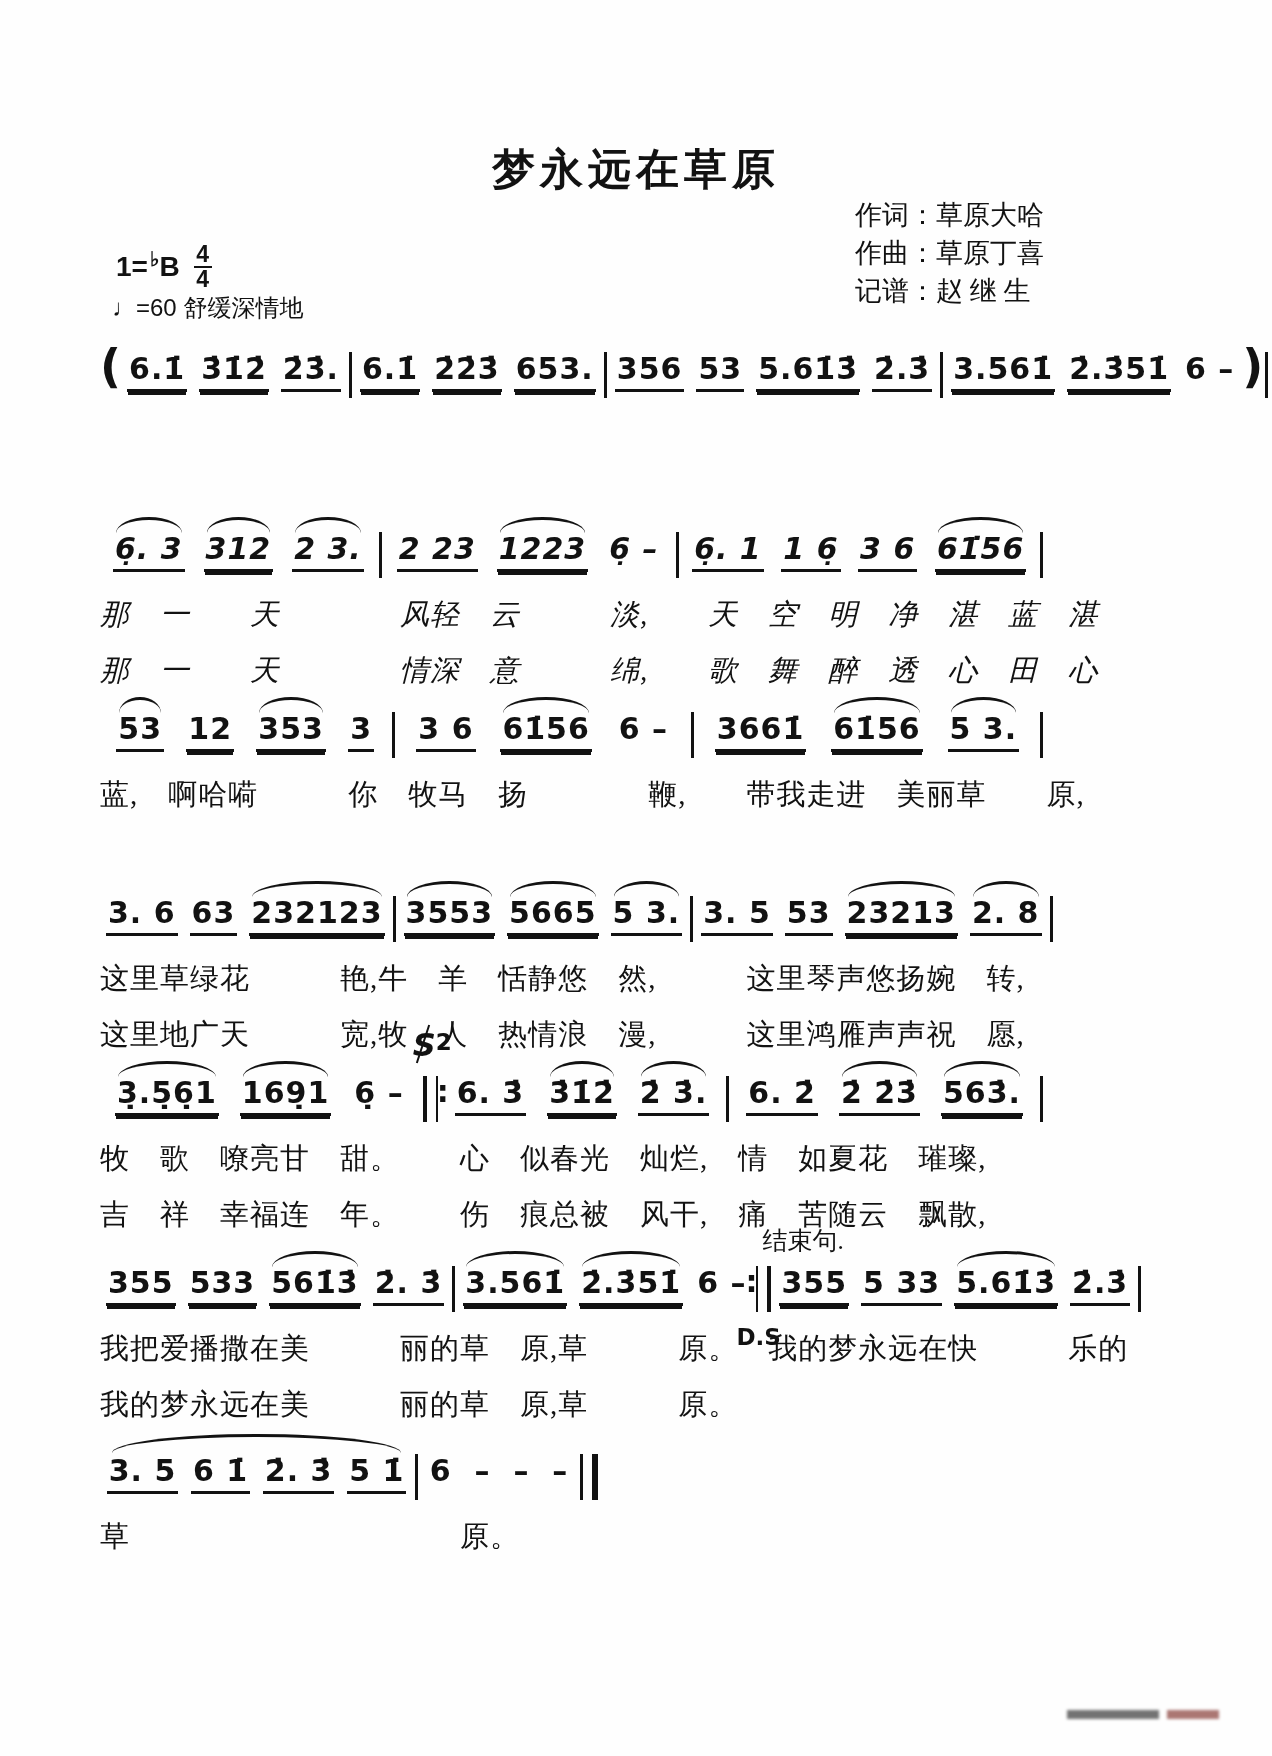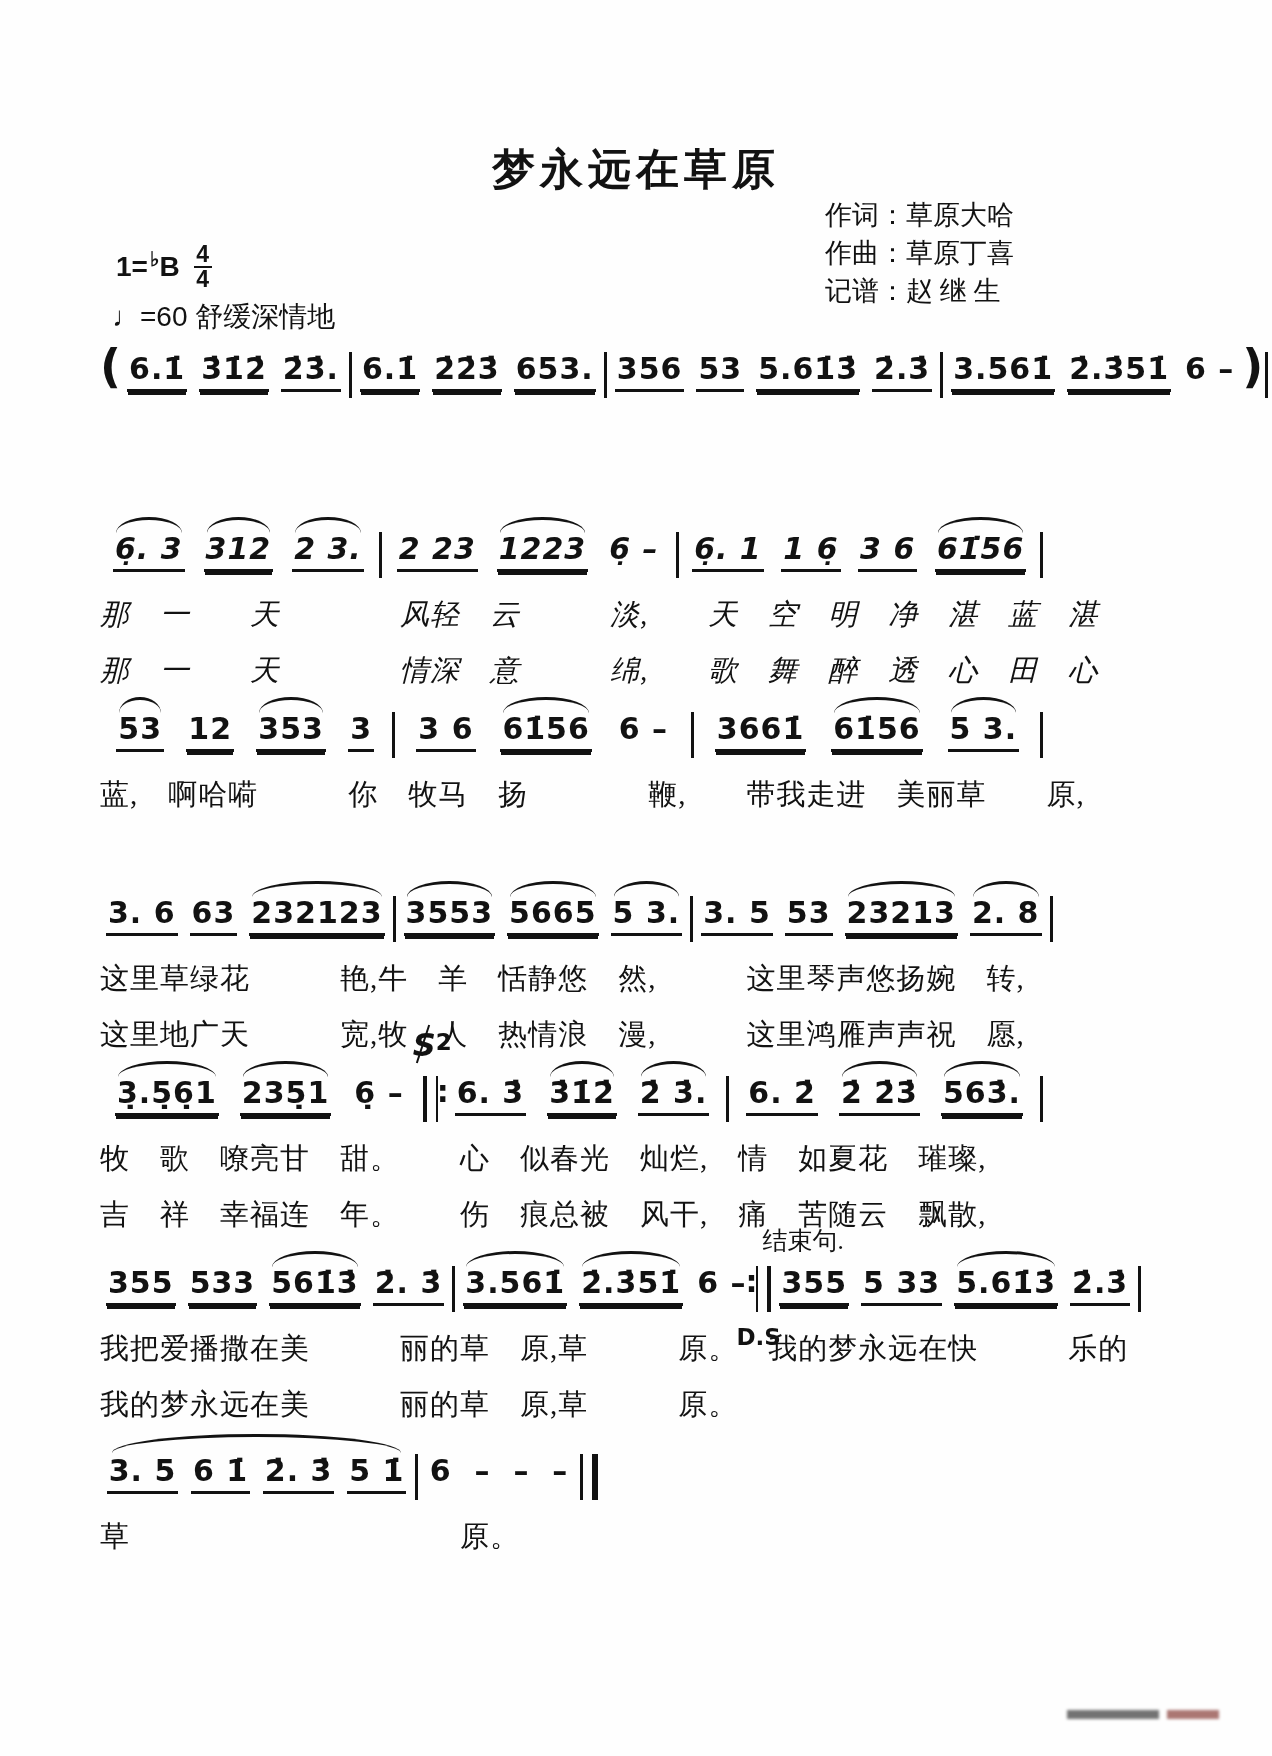--- a/index.html
+++ b/index.html
@@ -1,29 +1,29 @@
 <!DOCTYPE html>
 <html><head>
 <meta charset="utf-8">
 <style>
   html,body{margin:0;padding:0;background:#9a9a9a;}
   .page{position:relative;width:1272px;height:1756px;background:#fefefe;color:#121212;
         font-family:"Liberation Sans",sans-serif;overflow:hidden;}
   .title{position:absolute;top:112px;left:0;right:0;text-align:center;
          font-size:43px;font-weight:bold;letter-spacing:5px;}
-  .credits{position:absolute;left:825px;top:196px;font-size:27px;line-height:38px;
+  .credits{position:absolute;left:855px;top:196px;font-size:27px;line-height:38px;
            font-family:"Liberation Serif",serif;}
   .credit-line{display:block;}
   .keysig{position:absolute;left:116px;top:244px;font-size:28px;font-weight:bold;
           display:flex;align-items:center;}
   .keysig .flat{font-size:20px;position:relative;top:-8px;margin-left:2px;}
   .timesig{display:inline-flex;flex-direction:column;align-items:center;
            font-size:23px;line-height:21px;font-weight:bold;margin-left:14px;}
   .timesig .fracline{width:18px;height:2px;background:#121212;margin:1px 0;}
-  .tempo{position:absolute;left:112px;top:298px;font-size:28px;}
+  .tempo{position:absolute;left:112px;top:292px;font-size:24px;}
 
   .musicline{position:absolute;left:100px;width:945px;}
   .line-1{top:328px;}
   .line-2{top:508px;font-style:italic;}
   .line-3{top:688px;}
   .line-4{top:872px;}
   .line-5{top:1052px;}
   .line-6{top:1242px;}
   .line-7{top:1430px;width:500px;}
 
@@ -195,21 +195,21 @@
         <span class="barwrap bar-single"></span>
       </div>
     <div class="lyric-row">这里草绿花　　　艳,牛　羊　恬静悠　然,　　　这里琴声悠扬婉　转,</div>
     <div class="lyric-row">这里地广天　　　宽,牧　人　热情浪　漫,　　　这里鸿雁声声祝　愿,</div>
   </div>
 
   <div class="musicline line-5">
     <div class="noteline">
         <span class="measure">
           <span class="note u2 slur">3̣.5̣6̣1</span>
-          <span class="note u2 slur">235̣1</span>
+          <span class="note u2 slur">169̣1</span>
           <span class="note u0">6̣ –</span>
         </span>
         <span class="barwrap bar-repeat-start">
           <span class="segno">
             <span class="segno-s">S</span>
             <span class="segno-n">2</span>
           </span>
         </span>
         <span class="measure">
           <span class="note u1">6. 3̇</span>

